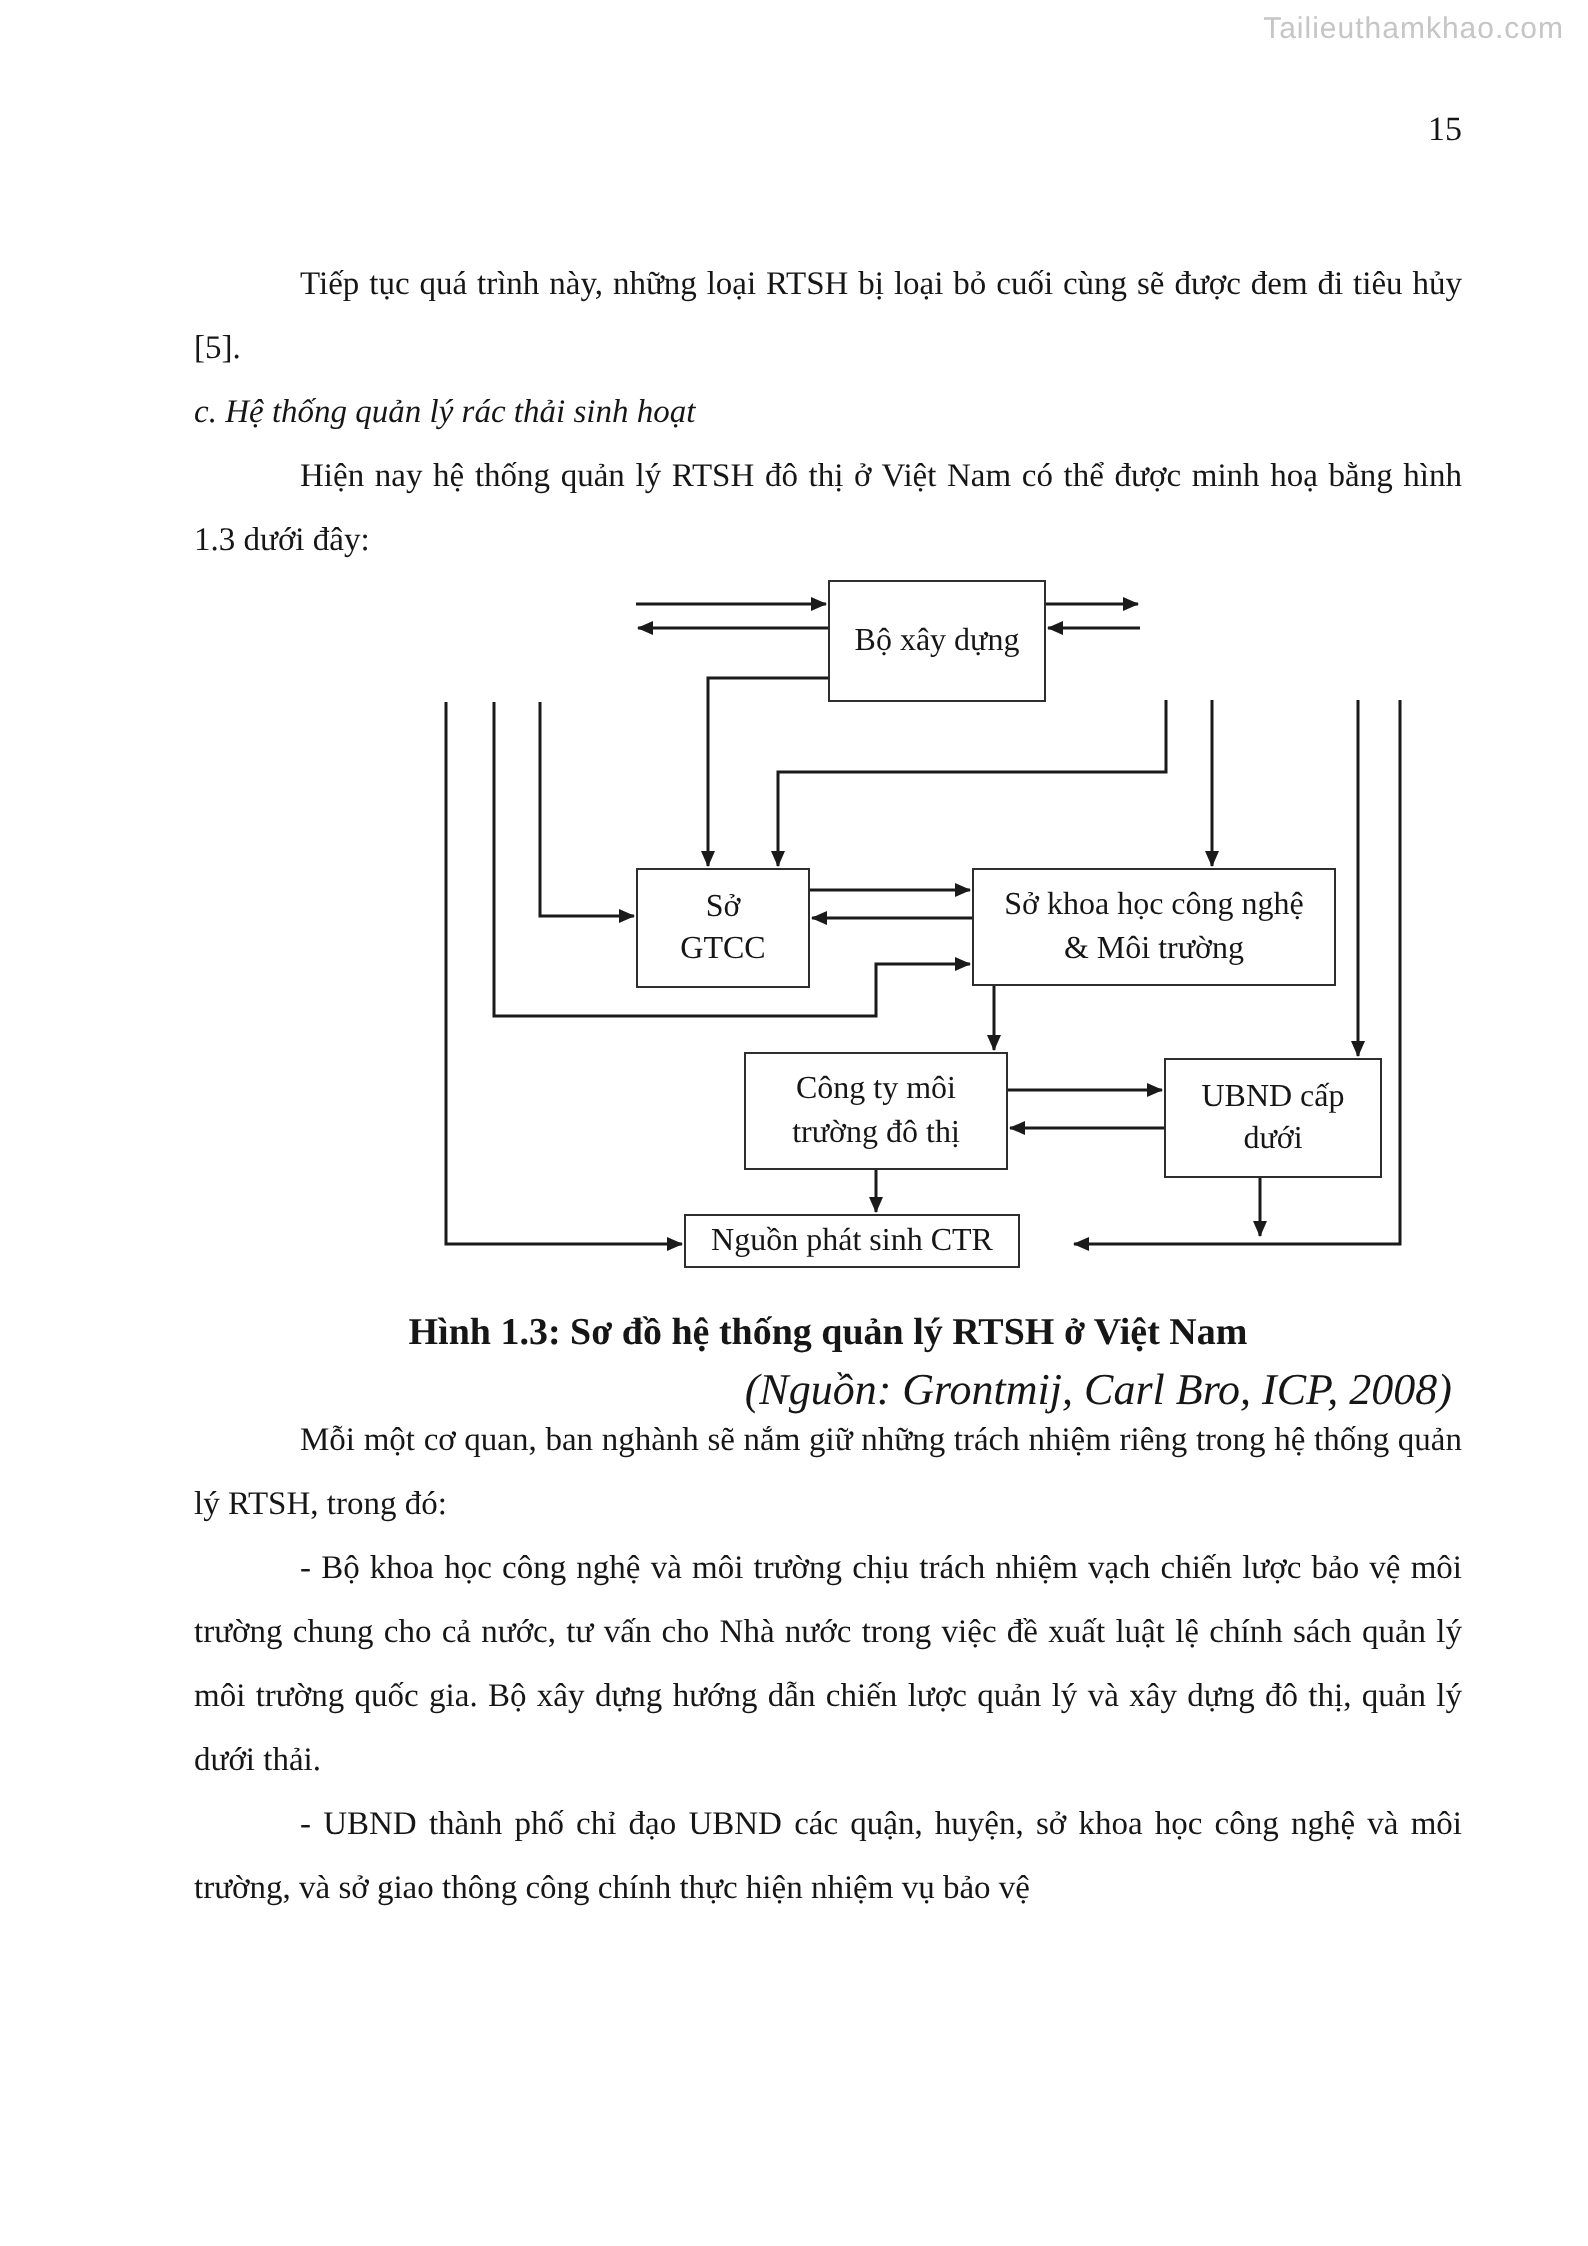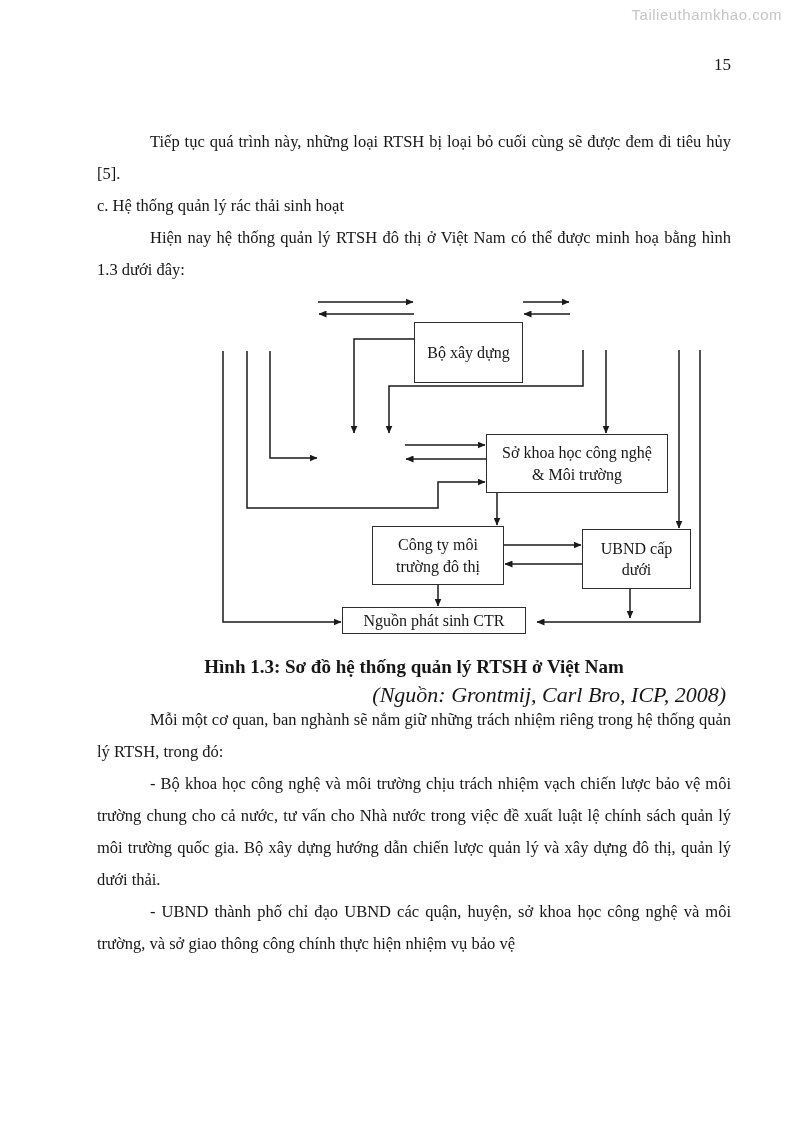--- a/index.html
+++ b/index.html
@@ -19,46 +19,46 @@
     text-align:right; font-size:17px;
   }
   .textcol {
     position:absolute; left:97px; width:634px;
     font-size:16.5px; line-height:32px;
   }
   .block1 { top:126px; }
   .block2 { top:704px; }
   .textcol p { text-align:justify; }
   .indent { text-indent:53px; }
-  .heading-italic { text-align:center; }
+  .heading-italic { font-style:italic; text-align:center; }
   .fig-caption {
     position:absolute; top:651px; left:97px; width:634px;
     text-align:center; font-weight:bold; font-size:19px; line-height:32px;
   }
   .fig-source {
     position:absolute; top:679px; left:97px; width:634px;
     text-align:right; font-style:italic; font-size:22px; line-height:32px;
     padding-right:5px;
   }
   
   .arrow-layer { position:absolute; left:0; top:0; width:794px; height:1123px; }
   .dbox {
     position:absolute; background:#ffffff; border:1.5px solid #2e2e2e;
     display:flex; flex-direction:column; justify-content:center; align-items:center;
     text-align:center; font-size:16px; line-height:1.32;
   }
   .dbox .bx-line { white-space:nowrap; }
   .bx-a { left:162px; top:290px; width:156px; height:61px; }
-  .bx-b { left:414px; top:290px; width:109px; height:61px;margin-top:32px; }
+  .bx-b { left:414px; top:290px; width:109px; height:61px; }
   .bx-c { left:570px; top:290px; width:134px; height:60px; }
   .bx-d { left:318px; top:434px; width:87px;  height:60px; }
   .bx-e { left:486px; top:434px; width:182px; height:59px; }
   .bx-f { left:372px; top:526px; width:132px; height:59px; }
   .bx-g { left:582px; top:529px; width:109px; height:60px; }
-  .bx-h { left:342px; top:607px; width:184px; height:27px; }
+  .bx-h { left:342px; top:607px; width:168px; height:27px; }
 </style>
 </head>
 <body>
 
 <div class="page">
 
   <div class="watermark">Tailieuthamkhao.com</div>
 
   <div class="page-number">15</div>
 
@@ -93,20 +93,24 @@
       <line x1="504" y1="545" x2="581" y2="545" marker-end="url(#ah)"></line>
       <line x1="582" y1="564" x2="505" y2="564" marker-end="url(#ah)"></line>
       <line x1="438" y1="585" x2="438" y2="606" marker-end="url(#ah)"></line>
       <line x1="630" y1="589" x2="630" y2="618" marker-end="url(#ah)"></line>
     </g>
   </svg>
 
   <div class="dbox bx-b">
     <span class="bx-line">Bộ xây dựng</span>
   </div>
+  <div class="dbox bx-d">
+    <span class="bx-line">Sở</span>
+    <span class="bx-line">GTCC</span>
+  </div>
   <div class="dbox bx-e">
     <span class="bx-line">Sở khoa học công nghệ</span>
     <span class="bx-line">&amp; Môi trường</span>
   </div>
   <div class="dbox bx-f">
     <span class="bx-line">Công ty môi</span>
     <span class="bx-line">trường đô thị</span>
   </div>
   <div class="dbox bx-g">
     <span class="bx-line">UBND cấp</span>

